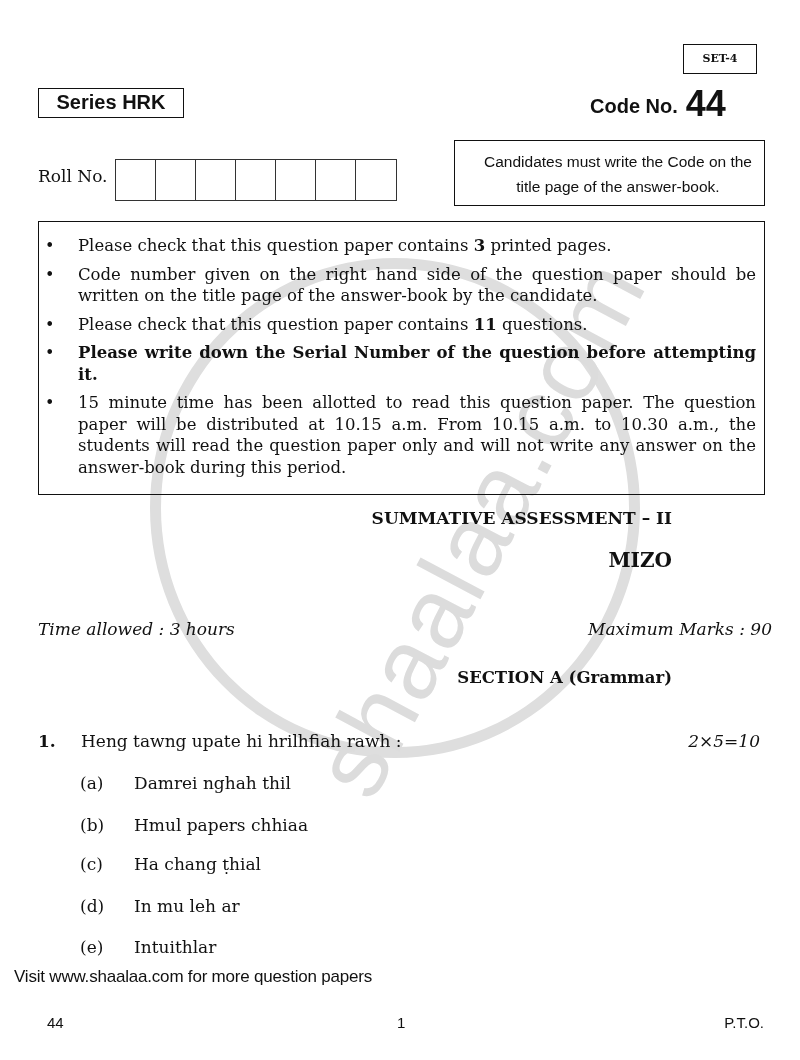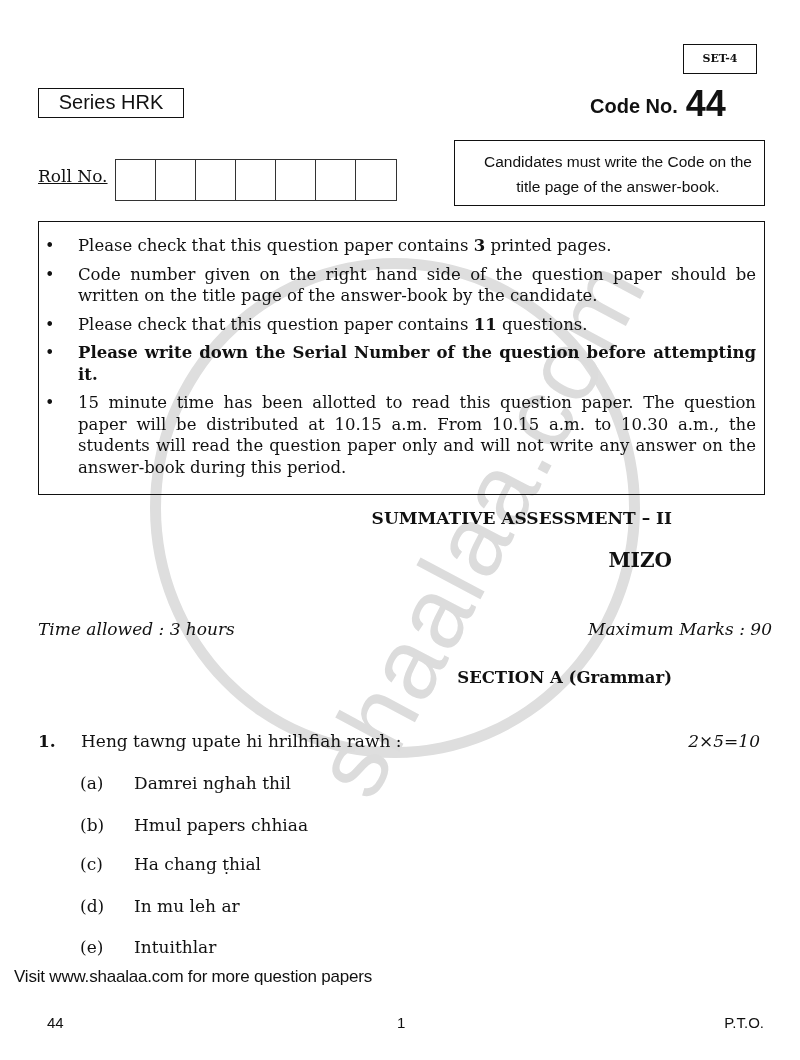--- a/index.html
+++ b/index.html
@@ -22,26 +22,26 @@
     }
 
     .content { position: absolute; z-index: 1; }
 
     .set-box {
       left: 683px; top: 44px; width: 74px; height: 30px; border: 1.5px solid #111; box-sizing: border-box;
       font-weight: bold; font-size: 11px; text-align: center; line-height: 27px;
     }
     .series-box {
       left: 38px; top: 88px; width: 146px; height: 30px; border: 1.5px solid #111; box-sizing: border-box;
-      font-weight: normal; font-size: 20px; text-align: center; line-height: 27px;
+      font-weight: bold; font-size: 20px; text-align: center; line-height: 27px;
     }
     .code-no { left: 590px; top: 84px; font-weight: bold; font-size: 20px; line-height: 40px; }
     .code-no .num { font-size: 36px; margin-left: 8px; vertical-align: -3px; }
 
-    .roll-label { left: 38px; top: 166px; font-size: 17px; text-decoration: underline; }
+    .roll-label { left: 38px; top: 166px; font-size: 17px; }
     .roll-boxes { left: 115px; top: 159px; display: flex; border: 1.5px solid #333; }
     .roll-box { width: 40px; height: 40px; border-right: 1.5px solid #333; box-sizing: border-box; }
     .roll-box:last-child { border-right: none; }
 
     .cand-box {
       left: 454px; top: 140px; width: 311px; height: 66px; border: 1.5px solid #111; box-sizing: border-box;
       padding: 8px 6px 0 23px; font-size: 15.5px; line-height: 25px;
     }
 
     .instr-box {

